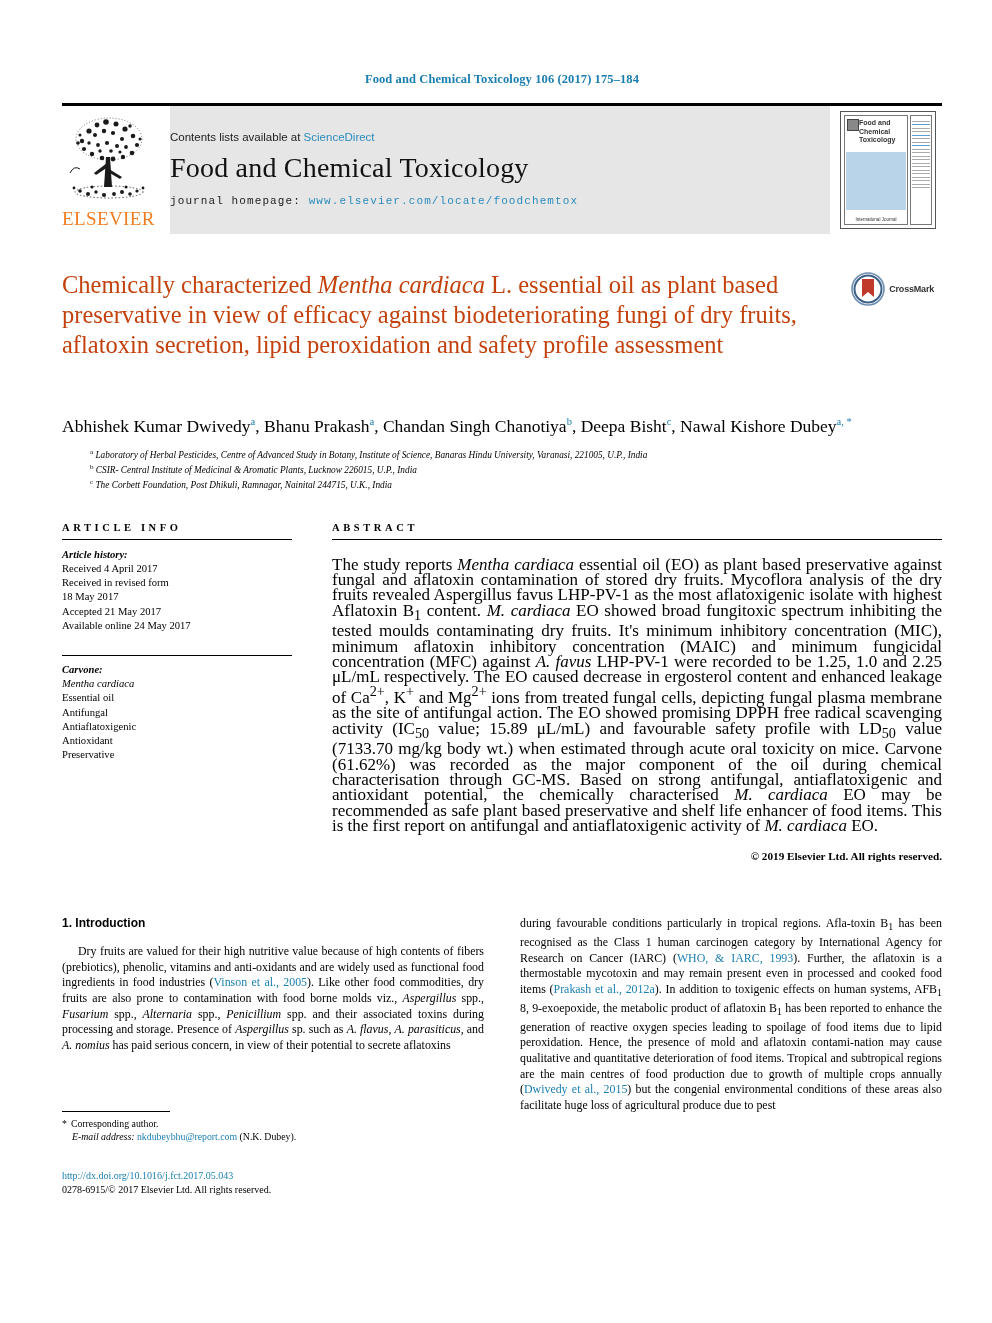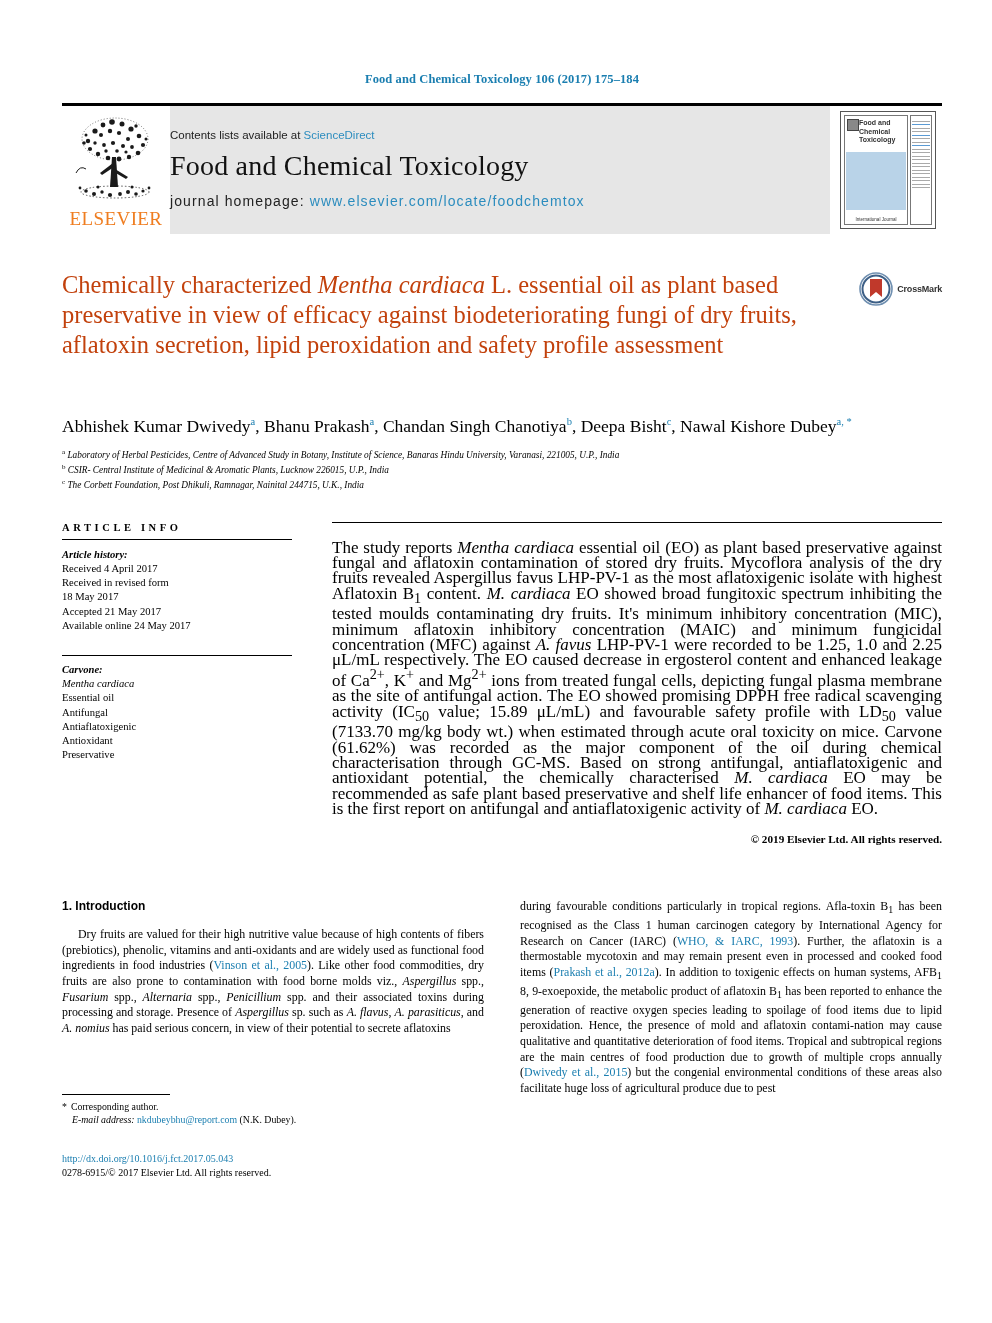--- a/index.html
+++ b/index.html
@@ -48,21 +48,21 @@
   .masthead-inner {
     display: flex;
     align-items: stretch;
     height: 128px;
   }
   .elsevier-logo {
     width: 108px;
     flex: 0 0 108px;
     display: flex;
     flex-direction: column;
-    align-items: center;
+    align-items: flex-start;
     justify-content: flex-start;
     padding-top: 7px;
     box-sizing: border-box;
   }
   .tree-svg { display:block; }
   .elsevier-word {
     font-family: "Liberation Serif", serif;
     font-size: 19px;
     letter-spacing: 0.4px;
     color: #ef7d20;
@@ -88,22 +88,22 @@
   }
   .contents-line .sd { color: #2b8cbe; }
   .journal-name {
     font-family: "Liberation Serif", serif;
     font-size: 28px;
     color: #111;
     letter-spacing: 0.2px;
     margin-bottom: 11px;
   }
   .homepage-line {
-    font-family: Liberation Sans, sans-serif;
-    font-size: 14px;
+    font-family: Liberation Mono, monospace;
+    font-size: 11px;
     letter-spacing: 1.1px;
     color: #222;
   }
   .homepage-line .url { color: #2b8cbe; }
 
   .cover-thumb {
     width: 112px;
     flex: 0 0 112px;
     box-sizing: border-box;
     padding: 3px 4px 3px 8px;
@@ -183,21 +183,21 @@
     font-weight: normal;
     color: #c2410c;
     max-width: 770px;
     margin: 0;
     font-family: "Liberation Serif", serif;
   }
   .paper-title i { font-style: italic; }
 
   .crossmark {
     position: absolute;
-    right: 0;
+    right: 8px;
     top: 2px;
     display: flex;
     align-items: center;
     gap: 4px;
   }
   .crossmark-label {
     font-family: "Liberation Sans", sans-serif;
     font-size: 9px;
     font-weight: bold;
     color: #333;
@@ -215,21 +215,21 @@
     color: #1a7eb0;
     font-size: 10.5px;
     vertical-align: super;
   }
   .affiliations {
     margin-top: 8px;
     font-style: italic;
     font-size: 9.3px;
     line-height: 12.2px;
   }
-  .affiliations div { white-space: nowrap; }
+  .affiliations div { white-space: nowrap; margin-left: 28px; }
   .affiliations sup {
     font-style: normal;
     font-size: 7px;
     vertical-align: super;
   }
 
   
   .info-abstract {
     margin-top: 30px;
     display: flex;
@@ -489,20 +489,21 @@
             <div>Essential oil</div>
             <div>Antifungal</div>
             <div>Antiaflatoxigenic</div>
             <div>Antioxidant</div>
             <div>Preservative</div>
           </div>
         </div>
       </div>
 
       <div class="col-abstract">
+        <div class="sec-head">ABSTRACT</div>
         <div class="rule"></div>
         <p class="abstract-body"><span>The study reports </span><i>Mentha cardiaca</i><span> essential oil (EO) as plant based preservative against fungal and aflatoxin contamination of stored dry fruits. Mycoflora analysis of the dry fruits revealed Aspergillus favus LHP-PV-1 as the most aflatoxigenic isolate with highest Aflatoxin B</span><sub>1</sub><span> content. </span><i>M. cardiaca</i><span> EO showed broad fungitoxic spectrum inhibiting the tested moulds contaminating dry fruits. It's minimum inhibitory concentration (MIC), minimum aflatoxin inhibitory concentration (MAIC) and minimum fungicidal concentration (MFC) against </span><i>A. favus</i><span> LHP-PV-1 were recorded to be 1.25, 1.0 and 2.25 μL/mL respectively. The EO caused decrease in ergosterol content and enhanced leakage of Ca</span><sup>2+</sup><span>, K</span><sup>+</sup><span> and Mg</span><sup>2+</sup><span> ions from treated fungal cells, depicting fungal plasma membrane as the site of antifungal action. The EO showed promising DPPH free radical scavenging activity (IC</span><sub>50</sub><span> value; 15.89 μL/mL) and favourable safety profile with LD</span><sub>50</sub><span> value (7133.70 mg/kg body wt.) when estimated through acute oral toxicity on mice. Carvone (61.62%) was recorded as the major component of the oil during chemical characterisation through GC-MS. Based on strong antifungal, antiaflatoxigenic and antioxidant potential, the chemically characterised </span><i>M. cardiaca</i><span> EO may be recommended as safe plant based preservative and shelf life enhancer of food items. This is the first report on antifungal and antiaflatoxigenic activity of </span><i>M. cardiaca</i><span> EO.</span></p>
         <div class="copyright">© 2019 Elsevier Ltd. All rights reserved.</div>
       </div>
     </div>
 
     <div class="body-cols">
 
       <div class="bcol">
         <h2 class="sec-num-head">1. Introduction</h2>

